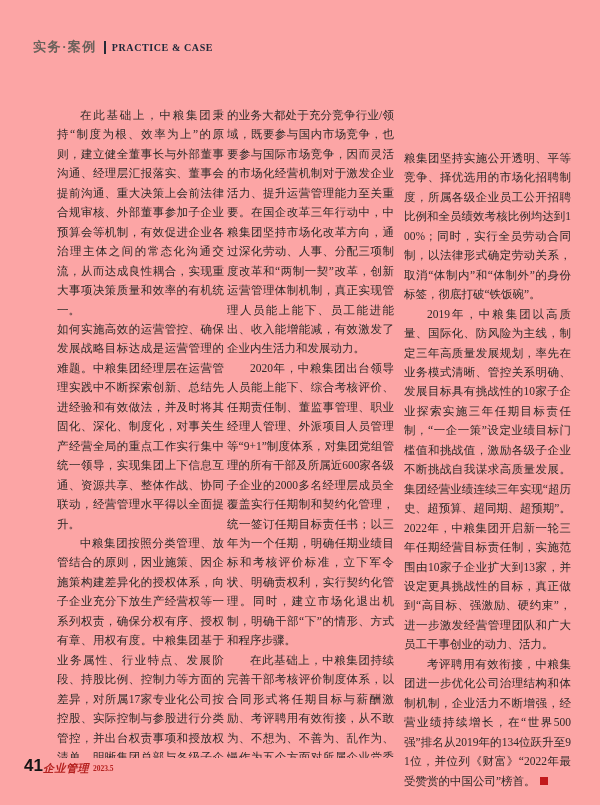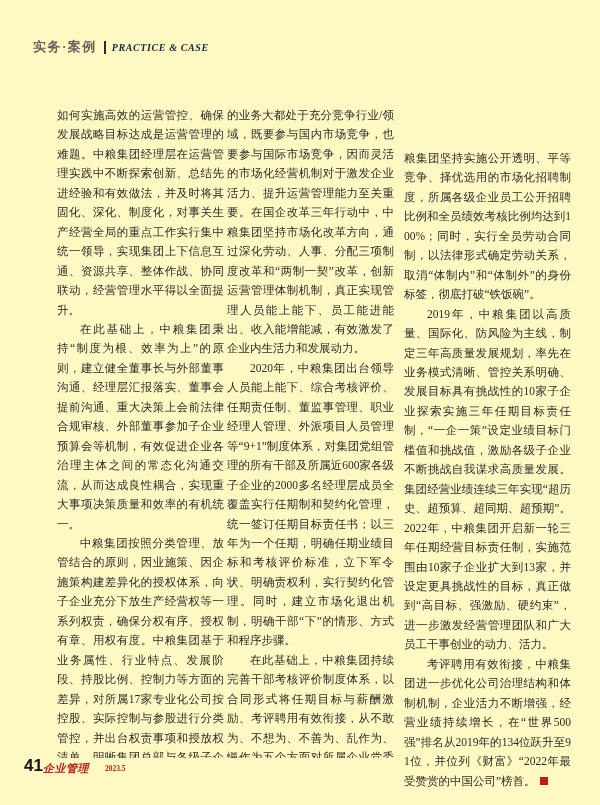--- a/index.html
+++ b/index.html
@@ -1,40 +1,39 @@
 <!DOCTYPE html>
 <html><head>
 <meta charset="utf-8">
 <style>
   html,body { margin:0; padding:0; background:#e8e8e8; }
   .page {
     position:relative;
     width:600px; height:805px;
     margin:0 auto;
-    background:#fef9c3;
+    background:#fca5a5;
     font-family:"Liberation Serif","DejaVu Serif",serif;
     overflow:hidden;
   }
   
   .running-head {
     position:absolute; left:33px; top:38px;
     display:flex; align-items:center;
   }
   .running-head .zh {
     font-size:13px; font-weight:bold; color:#6a615b;
     letter-spacing:1.5px;
   }
   .running-head .bar {
     width:2px; height:13px; background:#252b36;
     margin:0 6px 0 7px;
   }
   .running-head .en {
     font-size:10px; font-weight:bold; color:#20293a;
     letter-spacing:0.6px;
-    font-style:italic;
   }
   
   .col {
     position:absolute; top:106px; width:167px; height:652px;
     text-align:justify; text-justify:inter-character;
     overflow:hidden;
   }
   .col-1 { left:57px; }
   .col-2 { left:227px; }
   .col-3 { left:404px;margin-top:43px; }
@@ -60,37 +59,37 @@
     font-size:17px; font-weight:bold; color:#141414;
     line-height:20px;
   }
   .magazine-logo {
     font-size:11px; font-weight:bold; font-style:italic;
     color:#b5211f; line-height:16px;
     letter-spacing:0.5px;
   }
   .issue-number {
     font-size:7.5px; font-weight:bold; color:#b5211f;
-    margin-left:16px; line-height:14px;
+    margin-left:4px; line-height:14px;
   }
 </style>
 </head>
 <body>
 
 <div class="page">
 
   <div class="running-head">
     <span class="zh">实务·案例</span>
     <span class="bar"></span>
     <span class="en">PRACTICE &amp; CASE</span>
   </div>
 
   <div class="col col-1">
+    <p class="para indent">在此基础上，中粮集团秉持“制度为根、效率为上”的原则，建立健全董事长与外部董事沟通、经理层汇报落实、董事会提前沟通、重大决策上会前法律合规审核、外部董事参加子企业预算会等机制，有效促进企业各治理主体之间的常态化沟通交流，从而达成良性耦合，实现重大事项决策质量和效率的有机统一。</p>
     <p class="para">如何实施高效的运营管控、确保发展战略目标达成是运营管理的难题。中粮集团经理层在运营管理实践中不断探索创新、总结先进经验和有效做法，并及时将其固化、深化、制度化，对事关生产经营全局的重点工作实行集中统一领导，实现集团上下信息互通、资源共享、整体作战、协同联动，经营管理水平得以全面提升。</p>
-    <p class="para indent">在此基础上，中粮集团秉持“制度为根、效率为上”的原则，建立健全董事长与外部董事沟通、经理层汇报落实、董事会提前沟通、重大决策上会前法律合规审核、外部董事参加子企业预算会等机制，有效促进企业各治理主体之间的常态化沟通交流，从而达成良性耦合，实现重大事项决策质量和效率的有机统一。</p>
     <p class="para indent">中粮集团按照分类管理、放管结合的原则，因业施策、因企施策构建差异化的授权体系，向子企业充分下放生产经营权等一系列权责，确保分权有序、授权有章、用权有度。中粮集团基于业务属性、行业特点、发展阶段、持股比例、控制力等方面的差异，对所属17家专业化公司按控股、实际控制与参股进行分类管控，并出台权责事项和授放权清单，明晰集团总部与各级子企业的权责边界，充分调动所属企业各治理主体的工作积极性、主动性和创造性。</p>
 
   </div>
 
   <div class="col col-2">
     <p class="para">的业务大都处于充分竞争行业/领域，既要参与国内市场竞争，也要参与国际市场竞争，因而灵活的市场化经营机制对于激发企业活力、提升运营管理能力至关重要。在国企改革三年行动中，中粮集团坚持市场化改革方向，通过深化劳动、人事、分配三项制度改革和“两制一契”改革，创新运营管理体制机制，真正实现管理人员能上能下、员工能进能出、收入能增能减，有效激发了企业内生活力和发展动力。</p>
     <p class="para indent">2020年，中粮集团出台领导人员能上能下、综合考核评价、任期责任制、董监事管理、职业经理人管理、外派项目人员管理等“9+1”制度体系，对集团党组管理的所有干部及所属近600家各级子企业的2000多名经理层成员全覆盖实行任期制和契约化管理，统一签订任期目标责任书；以三年为一个任期，明确任期业绩目标和考核评价标准，立下军令状、明确责权利，实行契约化管理。同时，建立市场化退出机制，明确干部“下”的情形、方式和程序步骤。</p>
     <p class="para indent">在此基础上，中粮集团持续完善干部考核评价制度体系，以合同形式将任期目标与薪酬激励、考评聘用有效衔接，从不敢为、不想为、不善为、乱作为、慢作为五个方面对所属企业党委会、董事会、经理层成员进行评价，对反映问题比较集中的管理人员及时进行调整，树立起“有为才有位”的选人用人导向，真正实现刚性考核有基础、精准评价有前提、奖优罚劣有依据。</p>
 
   </div>

